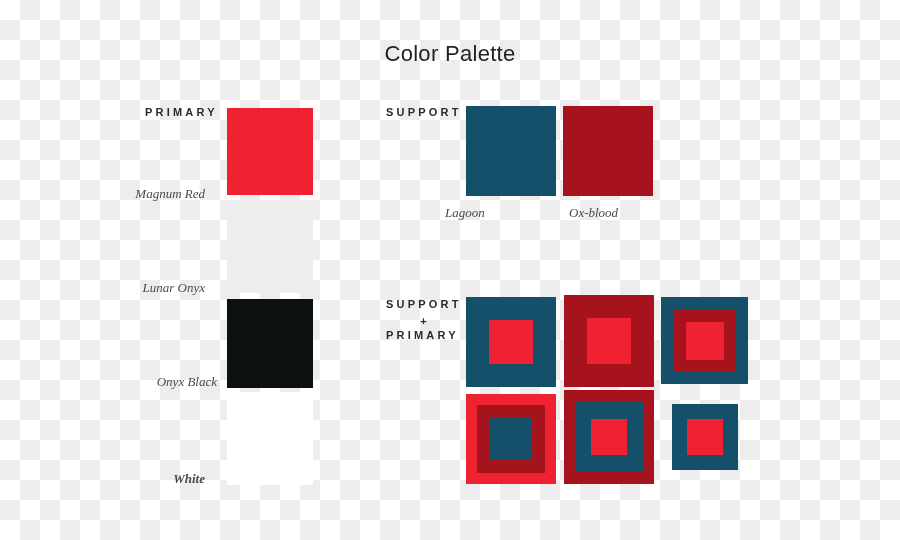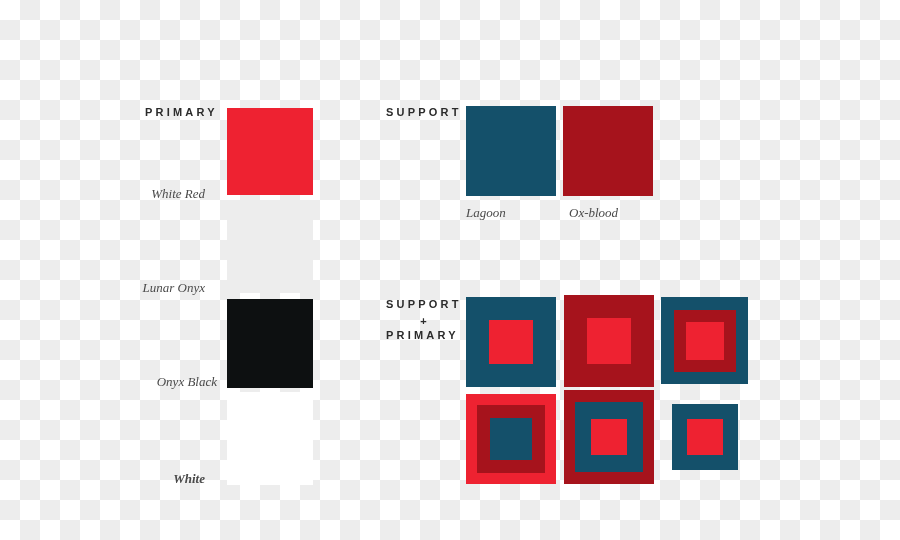--- a/index.html
+++ b/index.html
@@ -80,39 +80,40 @@
     display: flex;
     align-items: center;
     justify-content: center;
   }
 </style>
 </head>
 <body>
 
 <div id="canvas">
 
+  <div id="title">Color Palette</div>
 
   <div class="section-head" style="left:145px; top:106px;">PRIMARY</div>
 
   <div class="swatch" style="left:227px; top:108px; width:86px; height:87px; background:#ee2231;"></div>
-  <div class="swatch-name right" style="left:85px; top:186px; width:120px;">White Red</div>
+  <div class="swatch-name right" style="left:85px; top:186px; width:120px;">Magnum Red</div>
 
   <div class="swatch" style="left:227px; top:200px; width:86px; height:93px; background:#ededed;"></div>
   <div class="swatch-name right" style="left:85px; top:280px; width:120px;">Lunar Onyx</div>
 
   <div class="swatch" style="left:227px; top:299px; width:86px; height:89px; background:#0d1011;"></div>
   <div class="swatch-name right" style="left:97px; top:374px; width:120px;">Onyx Black</div>
 
   <div class="swatch" style="left:227px; top:392px; width:86px; height:93px; background:#ffffff;"></div>
   <div class="swatch-name right" style="left:85px; top:471px; width:120px;font-weight:bold;">White</div>
 
   <div class="section-head" style="left:386px; top:106px;">SUPPORT</div>
 
   <div class="swatch" style="left:466px; top:106px; width:90px; height:90px; background:#14506a;"></div>
-  <div class="swatch-name" style="left:466px; top:205px;">Lagoon</div>
+  <div class="swatch-name" style="left:445px; top:205px;">Lagoon</div>
 
   <div class="swatch" style="left:563px; top:106px; width:90px; height:90px; background:#a6131c;"></div>
   <div class="swatch-name" style="left:569px; top:205px;">Ox-blood</div>
 
   <div class="section-head" style="left:386px; top:298px;">SUPPORT</div>
   <div class="section-head" style="left:386px; top:315px; width:75px; text-align:center; letter-spacing:0;">+</div>
   <div class="section-head" style="left:386px; top:329px;">PRIMARY</div>
 
   <div class="combo" style="left:466px; top:297px; width:90px; height:90px; background:#14506a;">
     <div class="layer-inner" style="width:44px; height:44px; background:#ee2231;"></div>

